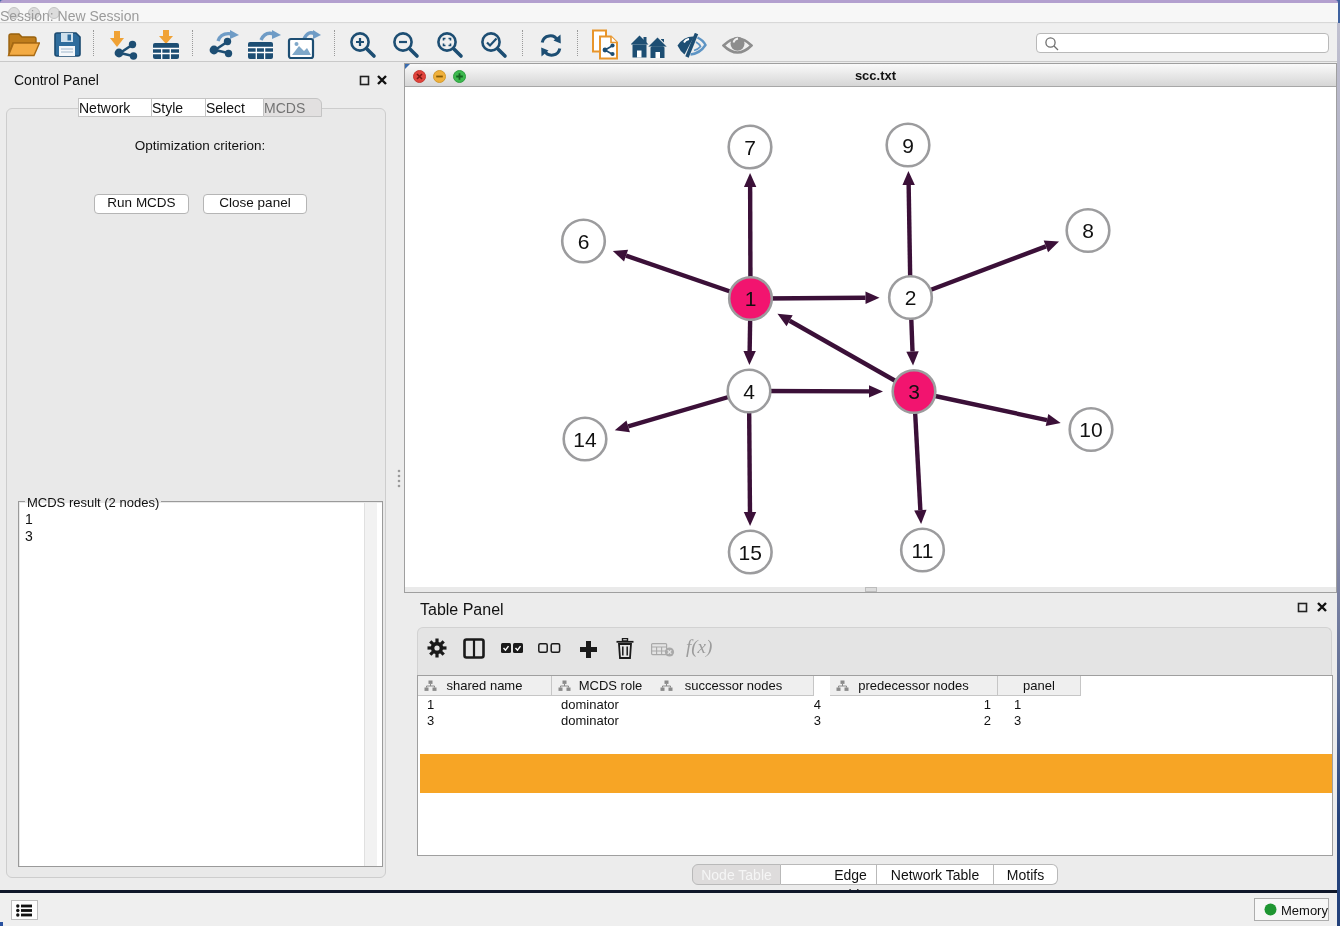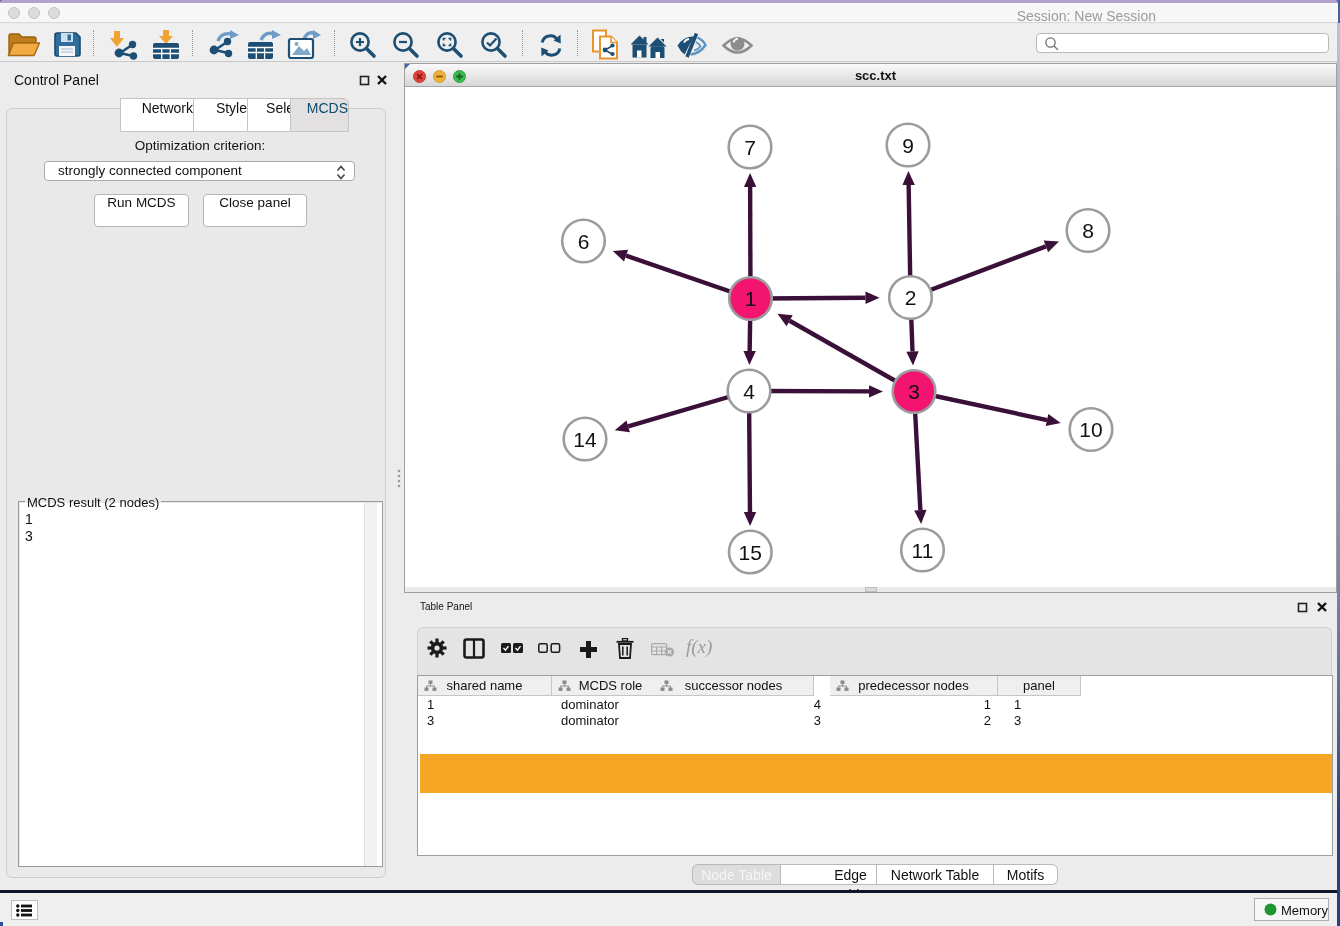--- a/index.html
+++ b/index.html
@@ -4,45 +4,45 @@
 <style>
 * { margin:0; padding:0; box-sizing:border-box; }
 html,body { width:1340px; height:926px; overflow:hidden; }
 body { font-family:"Liberation Sans", sans-serif; background:#3f62a0; position:relative; }
 .abs { position:absolute; }
 #win { position:absolute; left:0; top:0; width:1338px; height:926px; background:#ececec; border-radius:6px 6px 0 0; }
 
 #topstrip { position:absolute; left:0; top:0; width:1338px; height:3px; background:#b3a0cf; border-radius:6px 6px 0 0; }
 #titlebar { position:absolute; left:0; top:3px; width:1338px; height:20px; background:#f7f7f7; border-bottom:1px solid #d8d8d8; }
 .tcirc { position:absolute; top:4px; width:12px; height:12px; border-radius:50%; background:#dcdcdc; border:1px solid #c3c3c3; }
-#ttext { position:absolute; top:5px; left:0; width:1156px; text-align:right; font-size:14px; color:#9b9b9b; }
+#ttext { position:absolute; top:5px; left:0; width:1156px; text-align:left; font-size:14px; color:#9b9b9b; }
 
 #toolbar { position:absolute; left:0; top:24px; width:1338px; height:38px; background:#efefef; border-bottom:1px solid #c9c9c9; }
 .sep { position:absolute; top:6px; height:26px; width:0; border-left:1px dotted #9a9a9a; }
 #searchbox { position:absolute; left:1036px; top:9px; width:293px; height:20px; background:#fff; border:1px solid #b9b9b9; border-radius:4px; }
 
 #cpanel { position:absolute; left:0; top:62px; width:392px; height:829px; background:#ececec; }
 #cptitle { position:absolute; left:14px; top:10px; font-size:14px; color:#111; }
 #cpbody { position:absolute; left:6px; top:46px; width:380px; height:770px; background:#e9e9e9; border:1px solid #cdcdcd; border-radius:6px; }
-.tab { position:absolute; top:36px; height:34px; background:#fff; border:1px solid #c4c4c4; border-right:none; font-size:14px; color:#111; text-align:right; line-height:18px;margin-left:42px; }
+.tab { position:absolute; top:36px; height:19px; background:#fff; border:1px solid #c4c4c4; border-right:none; font-size:14px; color:#111; text-align:left; line-height:18px; }
 #optlabel { position:absolute; left:0; top:76px; width:400px; text-align:center; font-size:13.5px; color:#111; }
 #dropdown { position:absolute; left:44px; top:99px; width:311px; height:20px; background:#fff; border:1px solid #ababab; border-radius:4px; font-size:13.5px; color:#111; line-height:18px; padding-left:13px; }
-.btn { position:absolute; top:132px; height:33px; background:#fff; border:1px solid #b5b5b5; border-radius:4px; font-size:13.5px; color:#111; text-align:center; line-height:15px; }
+.btn { position:absolute; top:132px; height:20px; background:#fff; border:1px solid #b5b5b5; border-radius:4px; font-size:13.5px; color:#111; text-align:center; line-height:15px; }
 #fieldset { position:absolute; left:18px; top:439px; width:365px; height:366px; border:1px solid #9a9a9a; }
 #fslegend { position:absolute; left:6px; top:-7px; background:linear-gradient(#e9e9e9 50%, #ffffff 50%); font-size:13px; color:#111; padding:0 2px; z-index:3; }
 #fswhite { position:absolute; left:1px; top:1px; width:362px; height:363px; background:#fff; }
 #fsscroll { position:absolute; left:345px; top:1px; width:13px; height:363px; background:#f2f2f2; border-left:1px solid #e0e0e0; }
 
 #netview { position:absolute; left:404px; top:63px; width:933px; height:530px; background:#fff; border:1px solid #9f9f9f; }
 #nettitle { position:absolute; left:0; top:0; width:931px; height:23px; background:linear-gradient(#fafafa,#d6d6d6); border-bottom:1px solid #a7a7a7; }
 .tl { position:absolute; top:6px; width:13px; height:13px; border-radius:50%; }
 #nettext { position:absolute; top:4px; left:0; width:941px; text-align:center; font-size:13px; font-weight:bold; color:#111; }
 
 #tpanel { position:absolute; left:404px; top:593px; width:933px; height:298px; background:#ececec; }
-#tptitle { position:absolute; left:16px; top:8px; font-size:10px; color:#111; }
+#tptitle { position:absolute; left:16px; top:8px; font-size:16px; color:#111; }
 #tptool { position:absolute; left:13px; top:34px; width:915px; height:48px; background:#e4e4e4; border:1px solid #d2d2d2; border-radius:6px 6px 0 0; border-bottom:none; }
 #ttable { position:absolute; left:13px; top:82px; width:916px; height:181px; background:#fff; border:1px solid #9f9f9f; }
 .hcell { position:absolute; top:0; height:20px; background:#efefef; border-right:1px solid #c6c6c6; border-bottom:1px solid #c6c6c6; font-size:13px; color:#111; text-align:center; line-height:19px; }
 .rcell { position:absolute; font-size:13px; color:#111; height:16px; line-height:16px; }
 #orangeband { position:absolute; left:2px; top:78px; width:912px; height:39px; background:#f7a525; }
 #tptabs { position:absolute; left:0; top:271px; width:933px; height:22px; }
 .btab { position:absolute; top:0; height:21px; background:#fff; border:1px solid #b9b9b9; font-size:14px; color:#111; text-align:center; line-height:20px; }
 
 #statusbar { position:absolute; left:0; top:890px; width:1338px; height:36px; background:#efefef; border-top:3px solid #0f172a; }
 #listbtn { position:absolute; left:11px; top:7px; width:27px; height:20px; background:#fdfdfd; border:1px solid #bdbdbd; }
@@ -203,28 +203,22 @@
 <div id="cpanel">
   <div id="cptitle">Control Panel</div>
   <svg class="abs" style="left:359px;top:13px;" width="30" height="12" viewBox="0 0 30 12">
       <rect x="1.5" y="1.5" width="8" height="8" fill="none" stroke="#222" stroke-width="1.6"></rect>
       <path d="M19 1 L27 9 M27 1 L19 9" stroke="#111" stroke-width="2.4"></path>
     </svg>
   <div id="cpbody"></div>
   <div class="tab" style="left:78px; width:73px;">Network</div>
   <div class="tab" style="left:151px; width:54px;">Style</div>
   <div class="tab" style="left:205px; width:58px;">Select</div>
-  <div class="tab" style="left:248px; width:59px; background:#e2e0e0; color:#0c4a6e; border-right:1px solid #c4c4c4; border-radius:0 6px 0 0;">MCDS</div>
+  <div class="tab" style="left:263px; width:59px; background:#e2e0e0; color:#737373; border-right:1px solid #c4c4c4; border-radius:0 6px 0 0;">MCDS</div>
   <div id="optlabel">Optimization criterion:</div>
-  <div id="dropdown">strongly connected component
-    <svg style="position:absolute;right:8px;top:3px;" width="10" height="15" viewBox="0 0 10 15">
-        <path d="M1.5 5.5 L5 1.5 L8.5 5.5" fill="none" stroke="#444" stroke-width="1.6"></path>
-        <path d="M1.5 9.5 L5 13.5 L8.5 9.5" fill="none" stroke="#444" stroke-width="1.6"></path>
-      </svg>
-  </div>
   <div class="btn" style="left:94px; width:95px;">Run MCDS</div>
   <div class="btn" style="left:203px; width:104px;">Close panel</div>
   <div id="fieldset">
     <div id="fslegend">MCDS result (2 nodes)</div>
     <div id="fswhite">
       <div style="position:absolute;left:5px;top:8px;font-size:14px;color:#111;">1</div>
       <div style="position:absolute;left:5px;top:25px;font-size:14px;color:#111;">3</div>
     </div>
     <div id="fsscroll"></div>
   </div>

